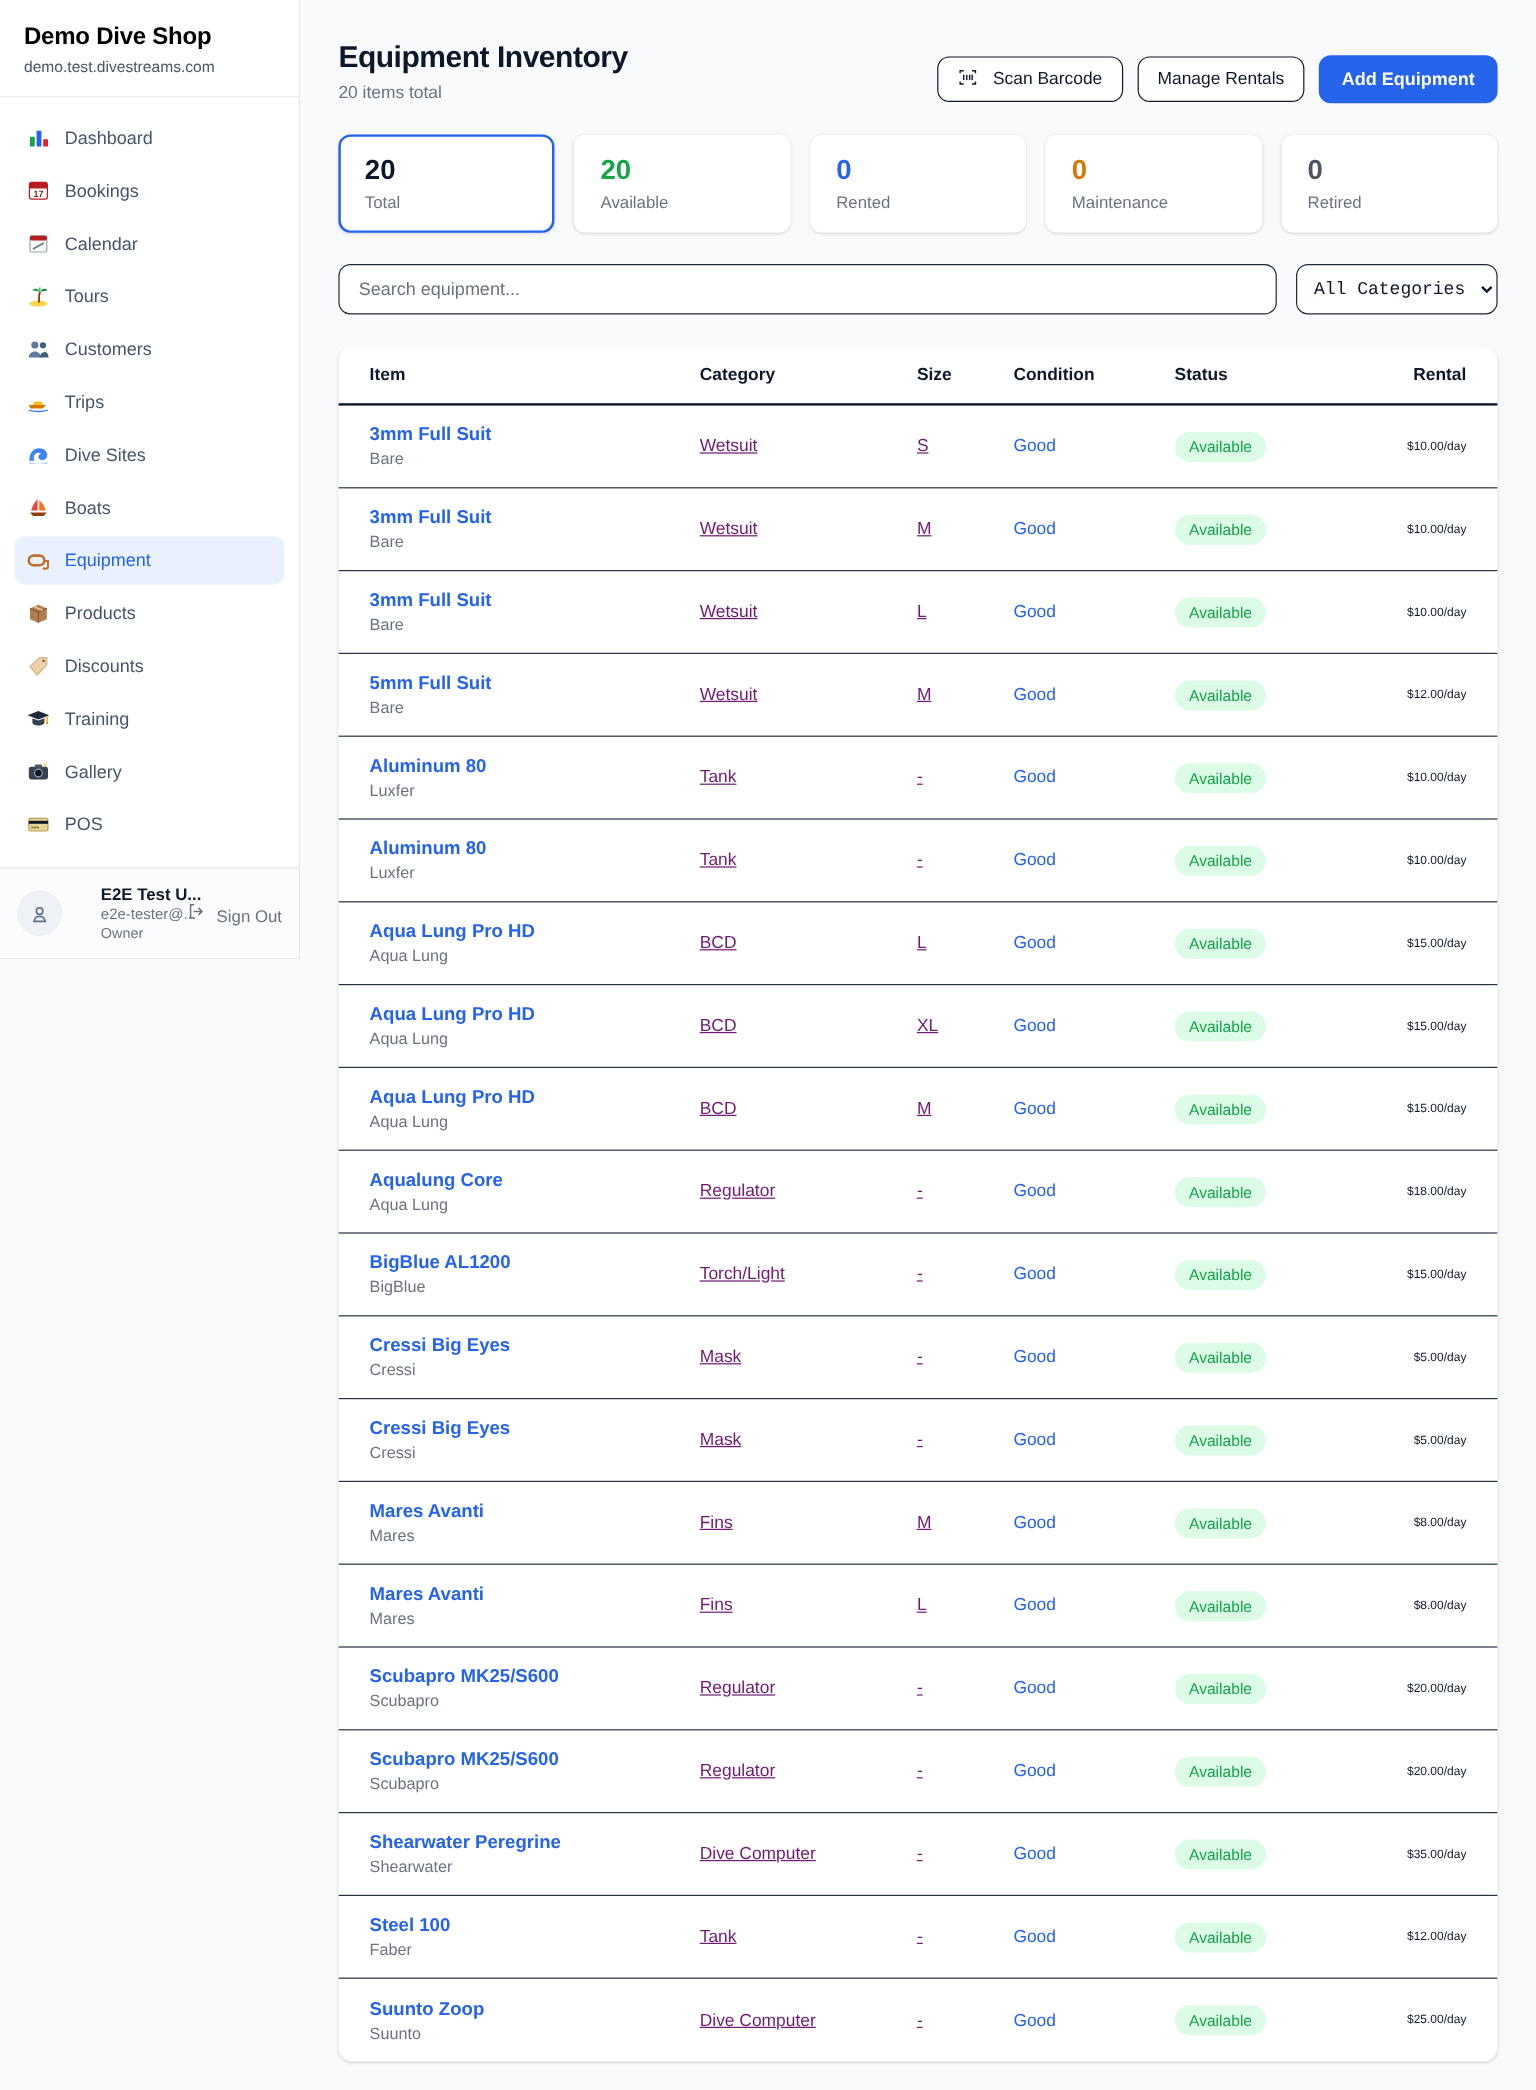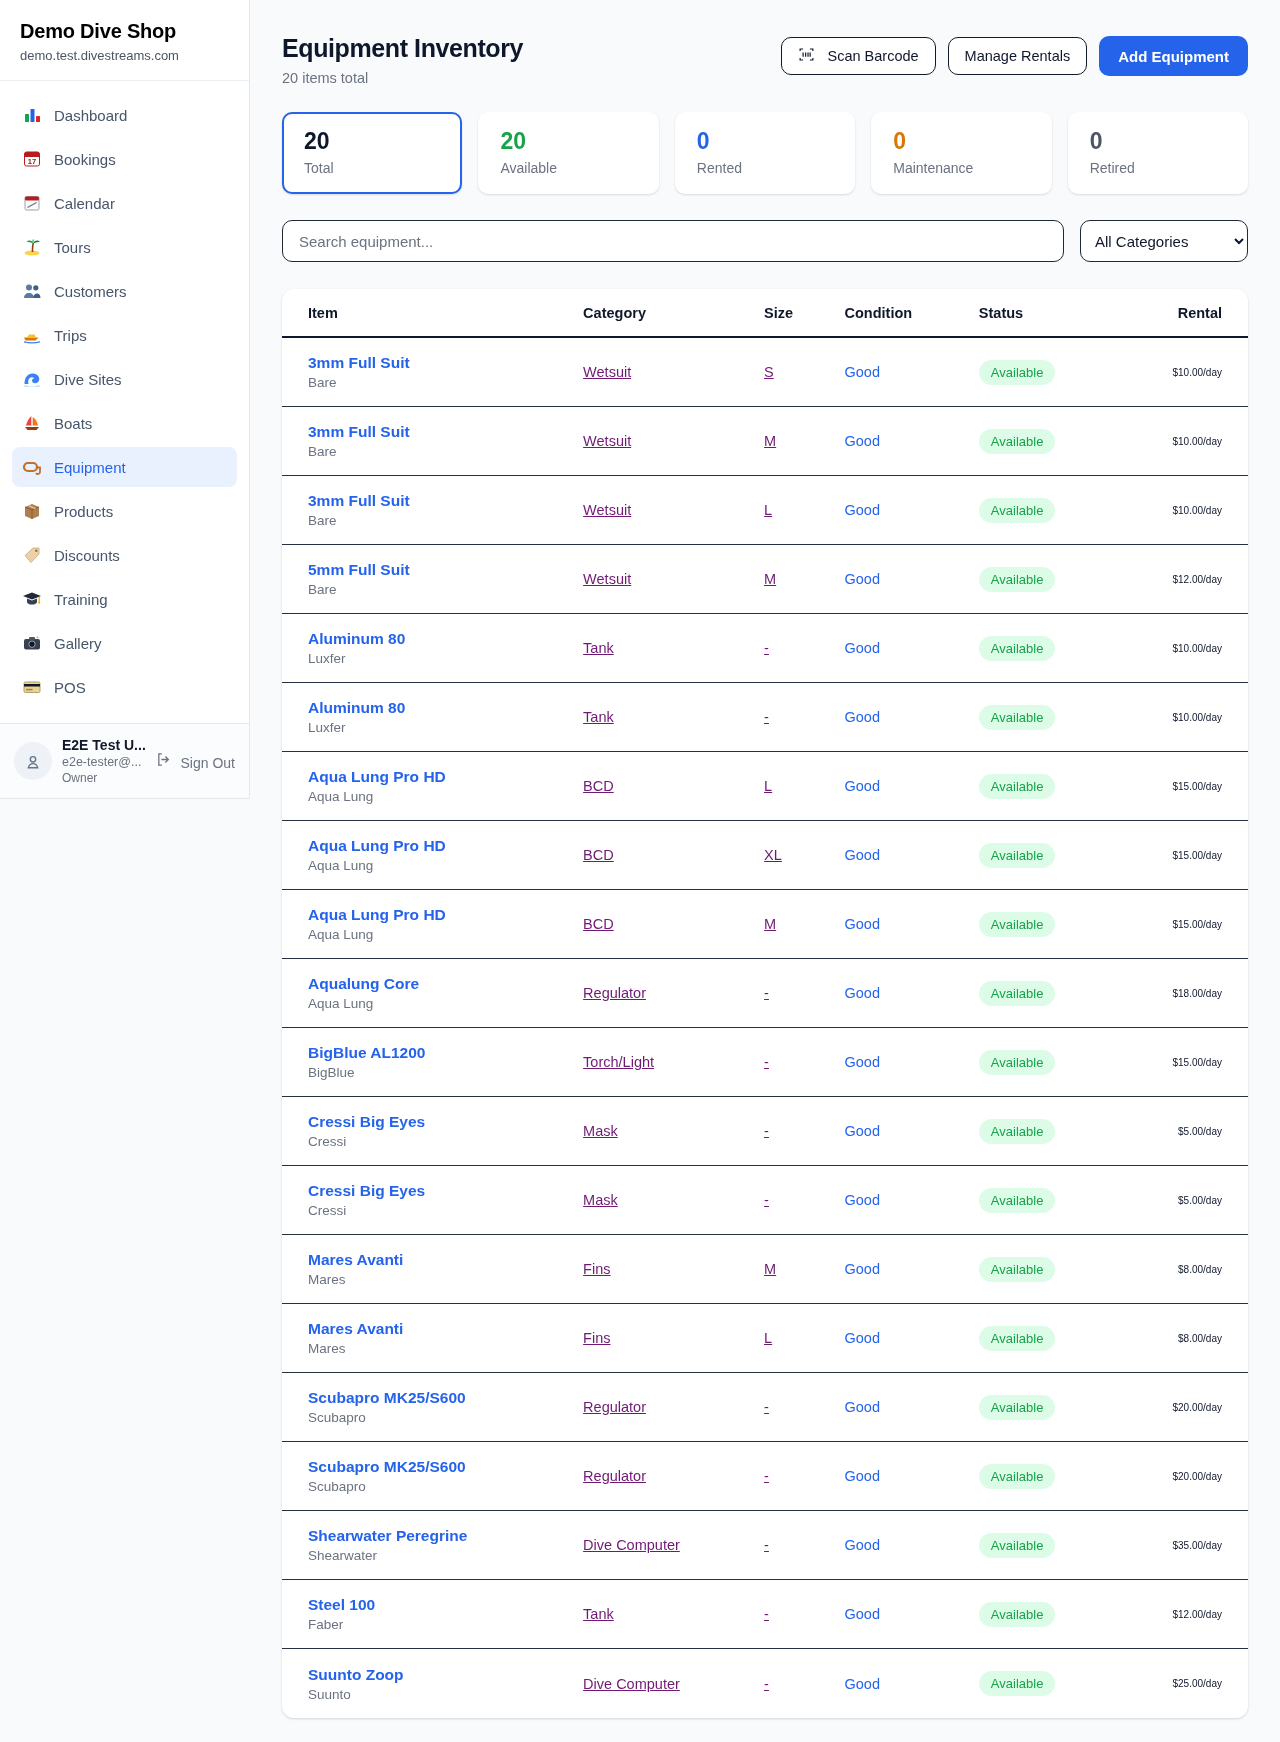--- a/index.html
+++ b/index.html
@@ -18,30 +18,30 @@
   .brand-domain { font-size:13px; color:#4b5563; margin-top:5px; }
   .nav { padding:14px 12px 12px; }
   .nav-item { display:flex; align-items:center; gap:12px; height:40px; padding:0 10px;
               border-radius:8px; color:#475569; font-size:15px; margin-bottom:4px; cursor:pointer; }
   .nav-item.active { background:#e8f1fd; color:#2563eb; font-weight:500; }
   .nav-icon { width:20px; height:20px; flex:0 0 20px; display:inline-flex; }
   .nav-icon svg { width:20px; height:20px; }
   .user-section { border-top:1px solid #e5e7eb; padding:13px 14px; display:flex; align-items:center; gap:10px; background:#fbfcfe; }
   .avatar { width:38px; height:38px; border-radius:50%; background:#eef1f5; display:flex; align-items:center; justify-content:center; flex:0 0 38px; }
   .avatar svg { width:22px; height:22px; }
-  .user-info { flex:1; min-width:0; }
+  .user-info { flex:1; min-width:0;margin-left:22px; }
   .user-name { font-size:14px; font-weight:bold; color:#111827; white-space:nowrap; }
   .user-email { font-size:12.5px; color:#6b7280; margin-top:2px; white-space:nowrap; }
   .user-role { font-size:12px; color:#6b7280; margin-top:2px; }
   .signout { display:flex; align-items:flex-end; gap:6px; color:#6b7280; font-size:14px; cursor:pointer; white-space:nowrap; }
   .signout svg { width:17px; height:17px; }
 
   
   .main { flex:1; padding:34px 32px 0; }
-  .main-header { display:flex; justify-content:space-between; align-items:flex-start; }
+  .main-header { display:flex; justify-content:space-between; align-items:flex-end; }
   .page-title { font-size:25px; font-weight:bold; color:#0f172a; letter-spacing:-0.4px; }
   .page-subtitle { font-size:14.5px; color:#6b7280; margin-top:7px; }
   .header-actions { display:flex; gap:12px; align-items:center; margin-top:2px; }
   .btn { font-family:inherit; cursor:pointer; }
   .btn-outline { display:inline-flex; align-items:center; gap:9px; height:38px; padding:0 16px;
                  border:1px solid #111827; border-radius:10px; background:#fff;
                  font-size:14.5px; font-weight:500; color:#0f172a; }
   .btn-outline svg { width:17px; height:17px; }
   .btn-primary { display:inline-flex; align-items:center; height:40px; padding:0 19px;
                  background:#2563eb; border:none; border-radius:10px;
@@ -55,21 +55,21 @@
   .stat-card.selected { border-color:#2563eb; }
   .stat-value { font-size:23px; font-weight:bold; line-height:1.2; }
   .stat-label { font-size:14px; color:#6b7280; margin-top:4px; }
 
   
   .filter-row { display:flex; gap:16px; margin-top:26px; }
   .search-input { flex:1; height:42px; border:1px solid #1f2937; border-radius:10px;
                   padding:0 16px; font-size:15px; color:#111827; background:#fff; font-family:inherit; outline:none; }
   .search-input::placeholder { color:#6b7280; }
   .category-select { width:168px; height:42px; border:1px solid #1f2937; border-radius:10px;
-                     background:#fff; font-size:15px; color:#0f172a; padding:0 10px; font-family:Liberation Sans, sans-serif; }
+                     background:#fff; font-size:15px; color:#0f172a; padding:0 10px; font-family:Liberation Mono, monospace; }
 
   
   .table-card { margin-top:27px; margin-bottom:30px; background:#fff; border-radius:12px;
                 overflow:hidden; box-shadow:0 1px 3px rgba(16,24,40,.1), 0 1px 2px rgba(16,24,40,.06); }
   .t-grid { display:grid; grid-template-columns:30.1% 19.8% 8.8% 14.7% 14.7% 1fr; align-items:center; padding:0 26px; }
   .t-header { height:49px; border-bottom:2px solid #0f172a; font-size:14.5px; font-weight:bold; color:#0f172a; }
   .t-row { height:69px; border-bottom:1px solid #253041; }
   .t-row:last-child { border-bottom:none; }
   .col-rental { text-align:right; }
   .item-name { font-size:15.5px; font-weight:600; color:#2563eb; cursor:pointer; }

